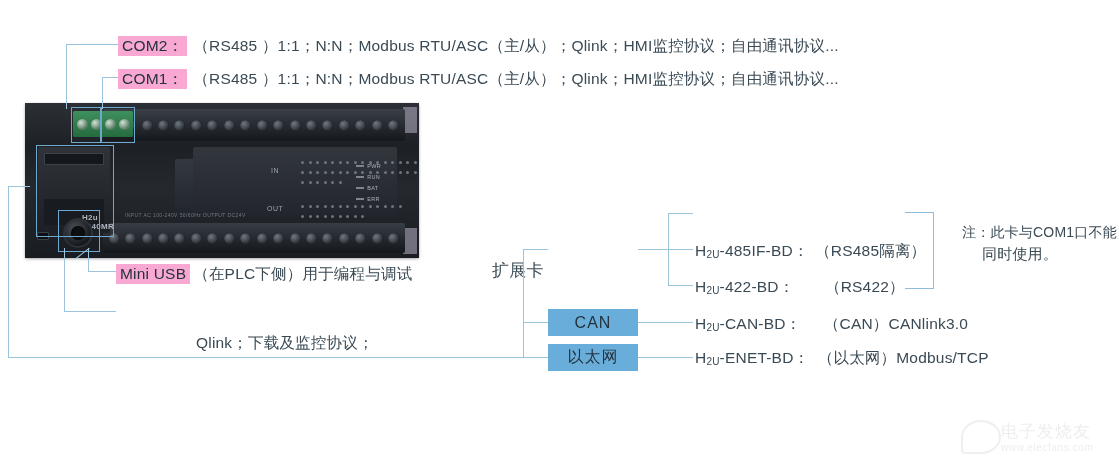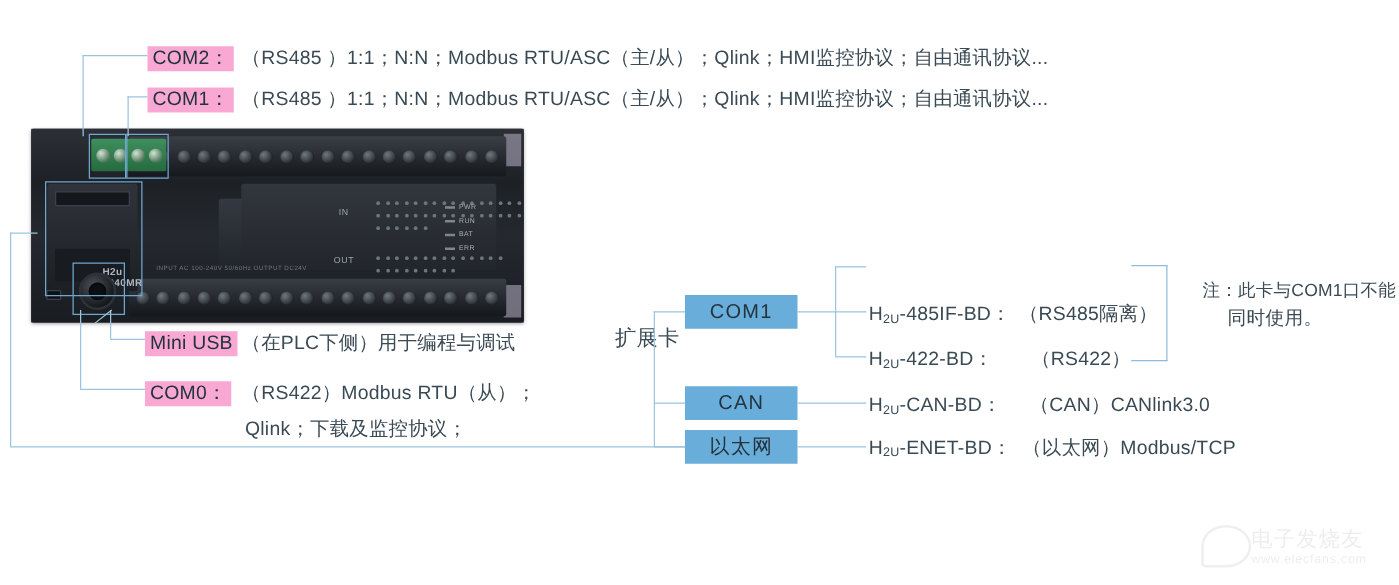--- a/index.html
+++ b/index.html
@@ -286,37 +286,33 @@
   <div class="ln lnh" style="left:88px;top:271px;width:28px;"></div>
   <div class="ln" style="left:76px;top:258px;width:17px;height:1px;transform:rotate(-38deg);transform-origin:left center;"></div>
 
   <div class="txt" style="left:116px;top:264px;">
     <span class="hl">Mini USB</span><span style="padding-left:3px;">（在PLC下侧）用于编程与调试</span>
   </div>
 
   <div class="ln lnv" style="left:64px;top:248px;height:63px;"></div>
   <div class="ln lnh" style="left:64px;top:311px;width:52px;"></div>
 
-  <div class="txt" style="left:116px;top:304px;">
-    <span class="hl">COM0：</span><span style="padding-left:8px;">（RS422）Modbus RTU（从）；</span>
-  </div>
   <div class="txt" style="left:196px;top:333px;">Qlink；下载及监控协议；</div>
 
   <div class="ln lnh" style="left:8px;top:186px;width:22px;"></div>
   <div class="ln lnv" style="left:8px;top:186px;height:171px;"></div>
   <div class="ln lnh" style="left:8px;top:357px;width:540px;"></div>
 
   <div class="txt" style="left:492px;top:259px;font-size:17px;">扩展卡</div>
 
   <div class="ln lnv" style="left:523px;top:249px;height:108px;"></div>
   <div class="ln lnh" style="left:523px;top:249px;width:25px;"></div>
   <div class="ln lnh" style="left:523px;top:322px;width:25px;"></div>
   <div class="ln lnh" style="left:523px;top:357px;width:25px;"></div>
 
-  <div class="box" style="left:548px;top:236px;width:90px;height:27px;">COM1</div>
 
   <div class="box" style="left:548px;top:309px;width:90px;height:27px;">CAN</div>
 
   <div class="box" style="left:548px;top:344px;width:90px;height:27px;">以太网</div>
 
   <div class="ln lnh" style="left:638px;top:249px;width:30px;"></div>
   <div class="ln lnv" style="left:668px;top:213px;height:72px;"></div>
   <div class="ln lnh" style="left:668px;top:213px;width:25px;"></div>
   <div class="ln lnh" style="left:668px;top:249px;width:25px;"></div>
   <div class="ln lnh" style="left:668px;top:285px;width:25px;"></div>

